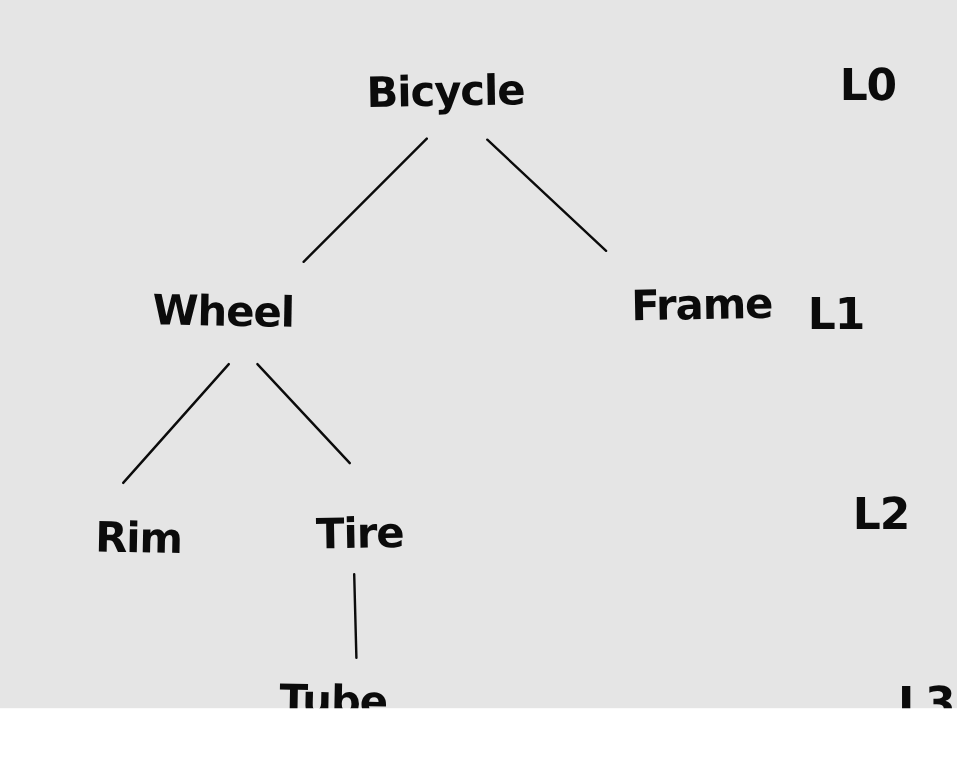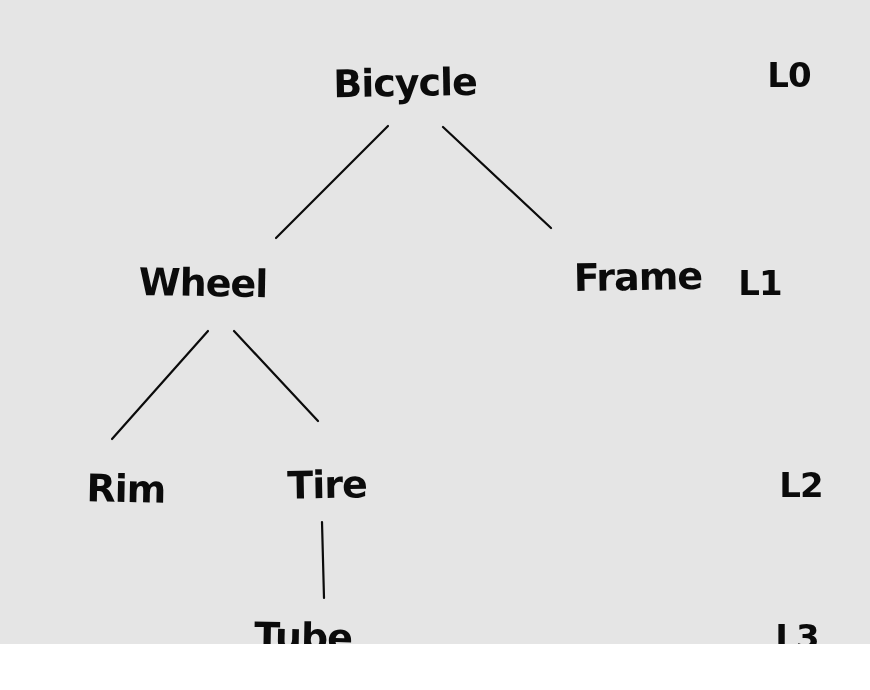--- a/index.html
+++ b/index.html
@@ -34,21 +34,21 @@
     font-size: 38px;
     font-weight: 600;
     letter-spacing: -1px;
     white-space: nowrap;
     line-height: 1;
   }
   .level-label {
     position: absolute;
     transform: translateX(-50%);
     color: #0b0b0b;
-    font-size: 34px;
+    font-size: 40px;
     font-weight: 600;
     letter-spacing: -1px;
     white-space: nowrap;
     line-height: 1;
   }
   
   .tilt-a { transform: translateX(-50%) rotate(-1deg); }
   .tilt-b { transform: translateX(-50%) rotate(1deg); }
 </style>
 </head>
@@ -73,17 +73,17 @@
   <div class="node-label tilt-b" style="left:126px; top:470px;">Rim</div>
 
   <div class="node-label tilt-a" style="left:327px; top:466px;">Tire</div>
 
   <div class="node-label tilt-b" style="left:303px; top:618px;">Tube</div>
 
   <div class="level-label" style="left:789px; top:58px;">L0</div>
 
   <div class="level-label" style="left:760px; top:266px;">L1</div>
 
-  <div class="level-label" style="left:801px; top:468px;">L2</div>
+  <div class="level-label" style="left:801px; top:448px;">L2</div>
 
-  <div class="level-label" style="left:797px; top:620px;">L3</div>
+  <div class="level-label" style="left:842px; top:620px;">L3</div>
 
 </div>
 
 </body></html>

